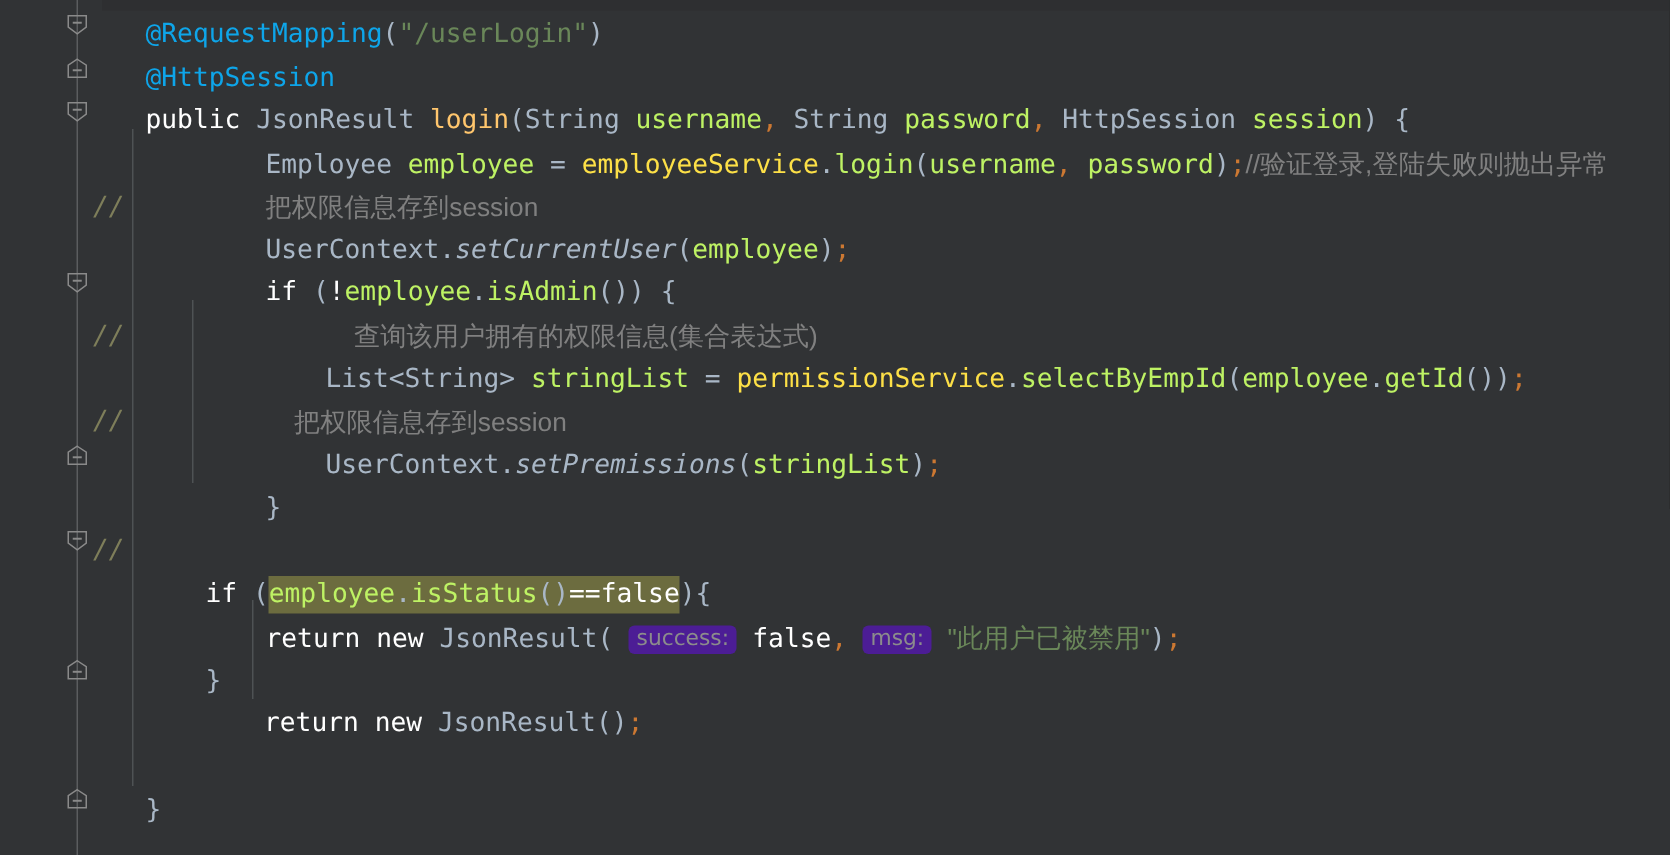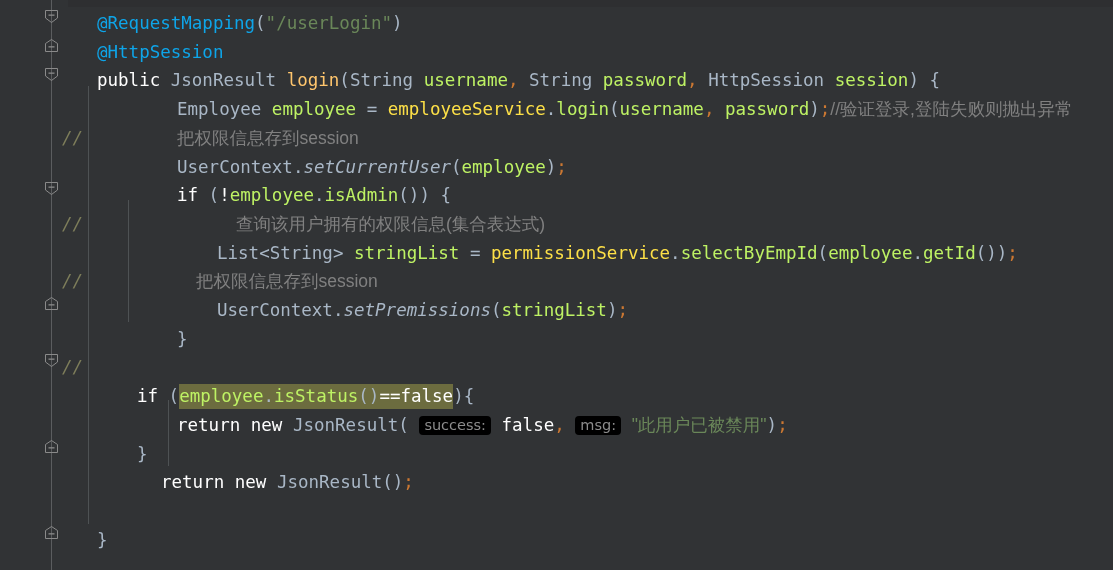--- a/index.html
+++ b/index.html
@@ -105,21 +105,21 @@
     background: #6c6c3f;
     padding: 2px 0 3px 0;
     margin: -2px 0 -3px 0;
   }
 
   
   .hint {
     font-family: "DejaVu Sans", "Liberation Sans", sans-serif;
     font-size: 14.5px;
     color: #8c8c8c;
-    background: #000000;
+    background: #4c1d95;
     border-radius: 4px;
     padding: 1px 5px 2px 5px;
     position: relative;
     top: -1px;
   }
   
   .cn { font-family: Liberation Sans, sans-serif; }
 
   
   .gut-slashes {
@@ -243,21 +243,21 @@
     
     <div class="line" style="top:380.1px"><span class="txt" style="left:137px"><span class="kw">if</span><span class="paren"> (</span><span class="sel"><span class="ident">employee</span><span class="punc">.</span><span class="ident">isStatus</span><span class="paren">()</span><span class="kw">==</span><span class="kw">false</span></span><span class="paren">)</span><span class="punc">{</span></span></div>
 
     
     <div class="line" style="top:408.8px"><span class="txt" style="left:177px"><span class="kw">return</span> <span class="kw">new</span> <span class="type">JsonResult</span><span class="paren">(</span> <span class="hint">success:</span> <span class="kw">false</span><span class="comma">,</span> <span class="hint">msg:</span> <span class="str cn">"此用户已被禁用"</span><span class="paren">)</span><span class="semi">;</span></span></div>
 
     
     <div class="line" style="top:437.5px"><span class="txt" style="left:137px"><span class="punc">}</span></span></div>
 
     
-    <div class="line" style="top:466.2px"><span class="txt" style="left:161px"><span class="kw">return</span> <span class="kw">new</span> <span class="type">JsonResult</span><span class="paren">()</span><span class="semi">;</span></span></div>
+    <div class="line" style="top:466.2px"><span class="txt" style="left:176px"><span class="kw">return</span> <span class="kw">new</span> <span class="type">JsonResult</span><span class="paren">()</span><span class="semi">;</span></span></div>
 
     
     <div class="line" style="top:494.9px"></div>
 
     
     <div class="line" style="top:523.6px"><span class="txt"><span class="punc">}</span></span></div>
 
   </div>
 </div>
 

